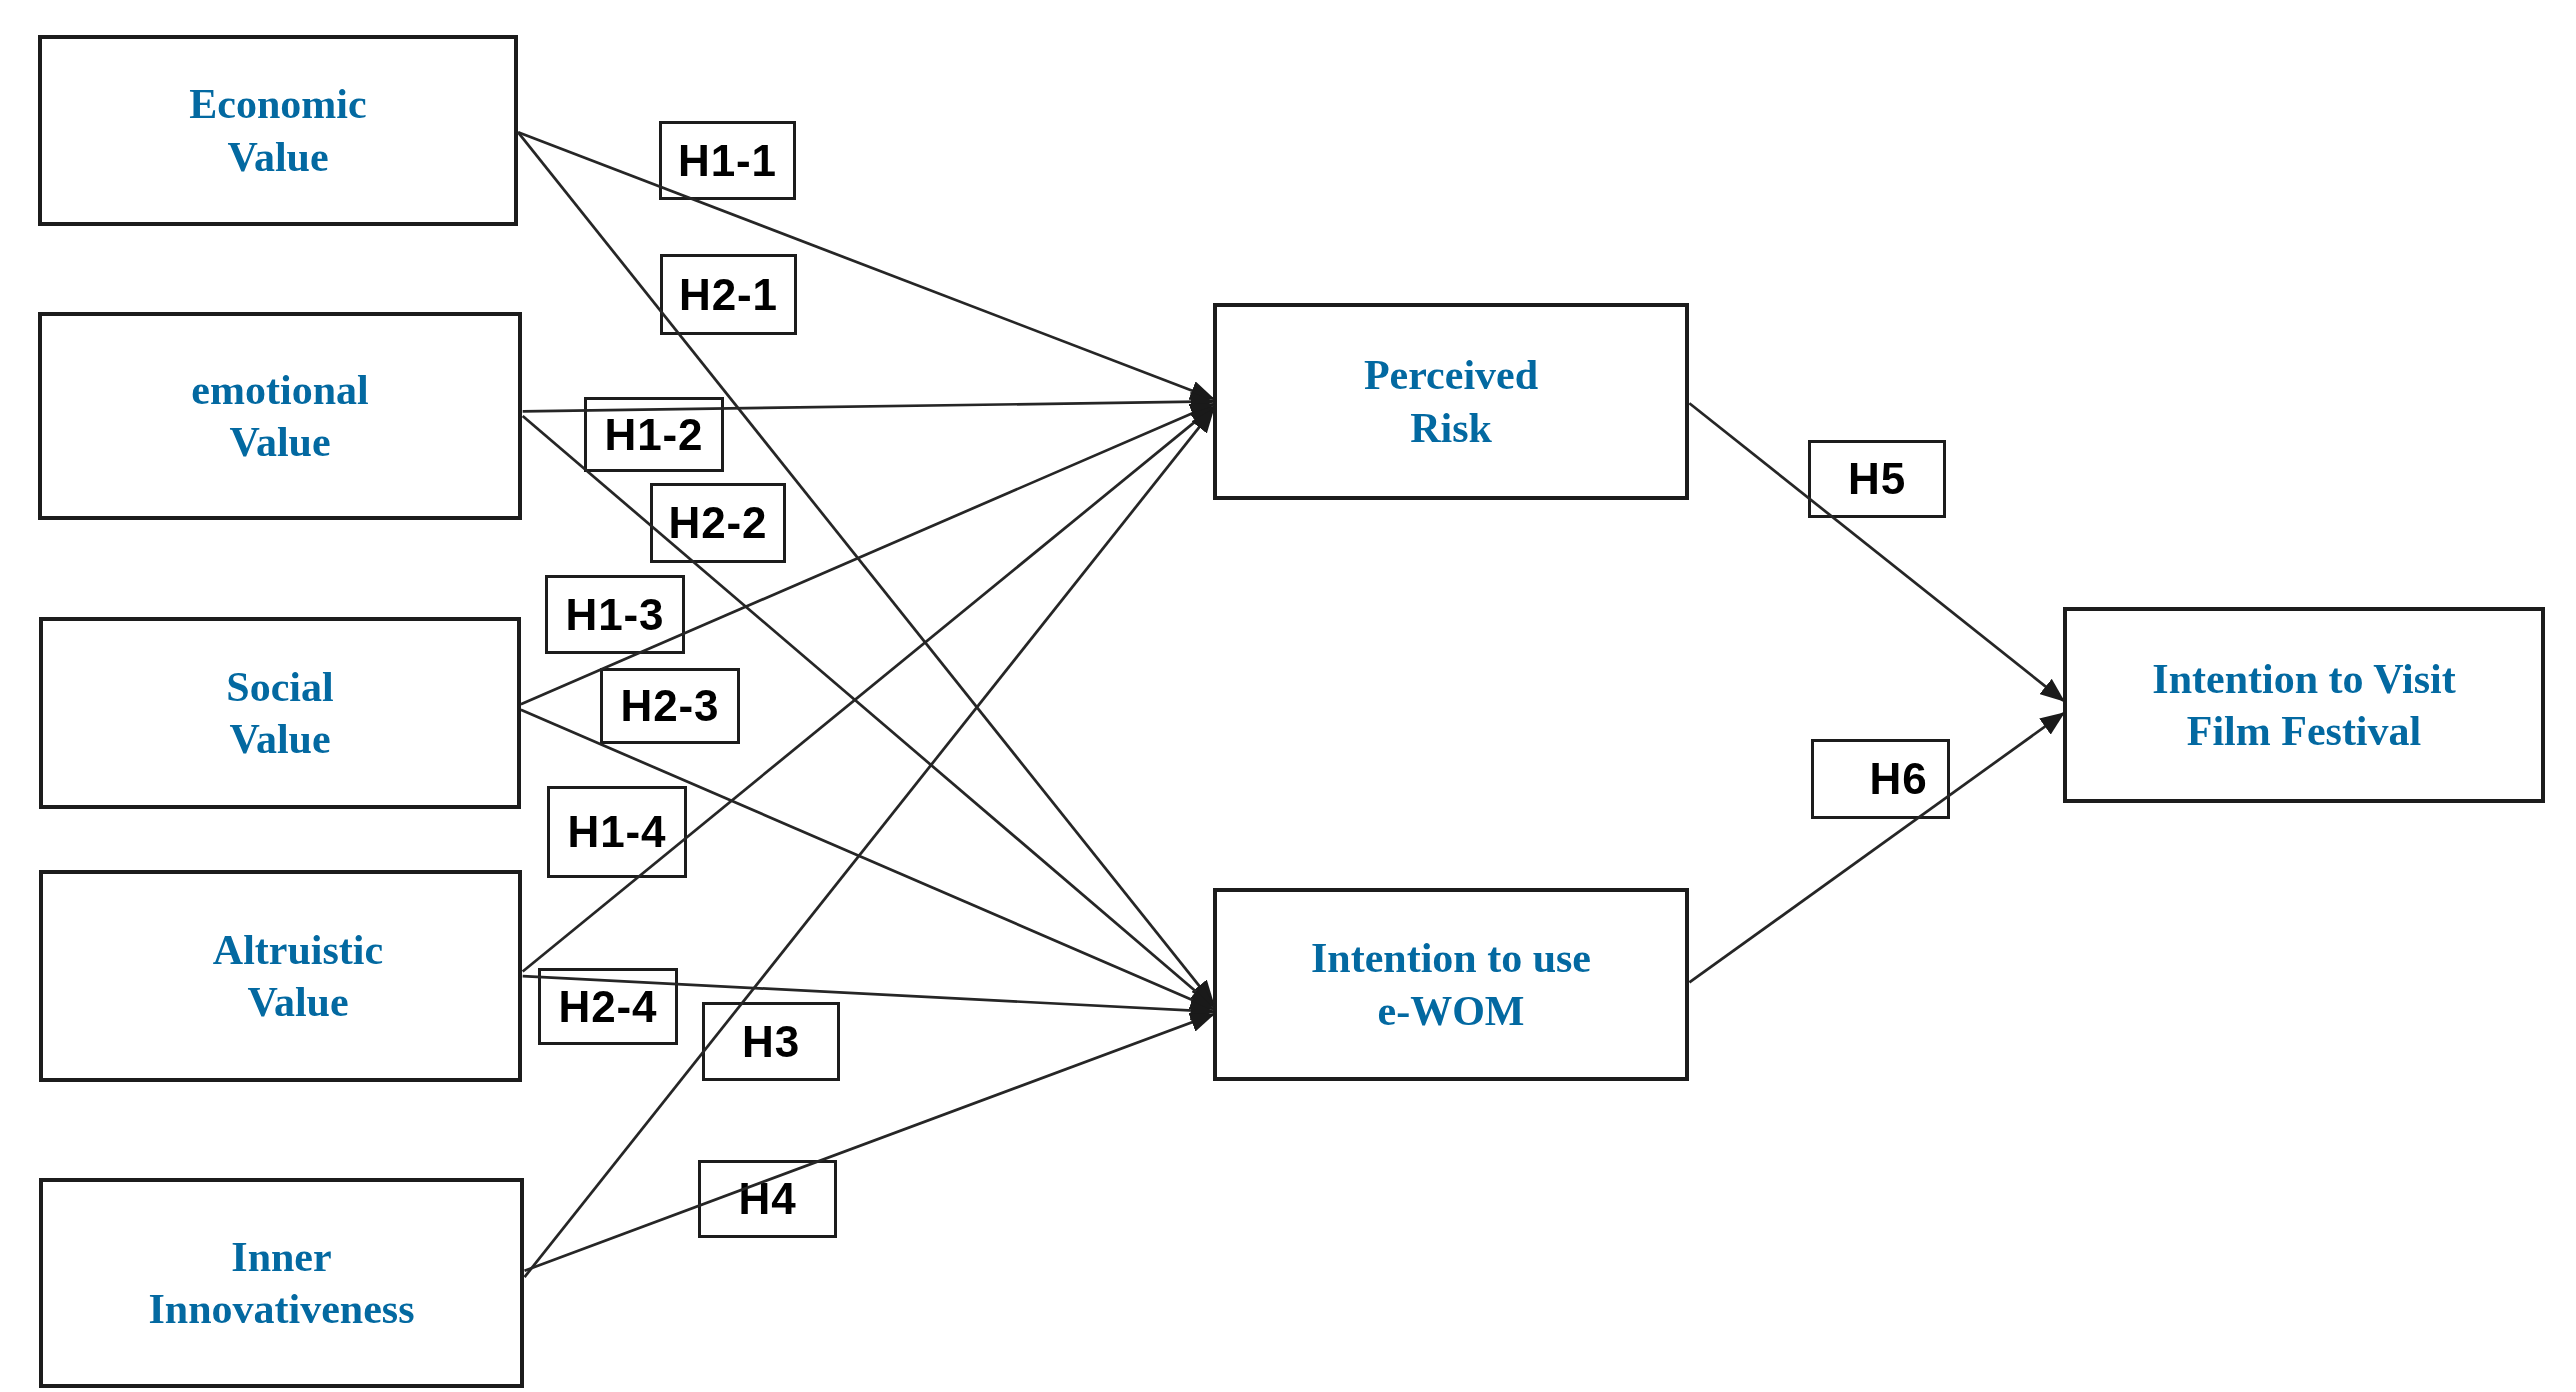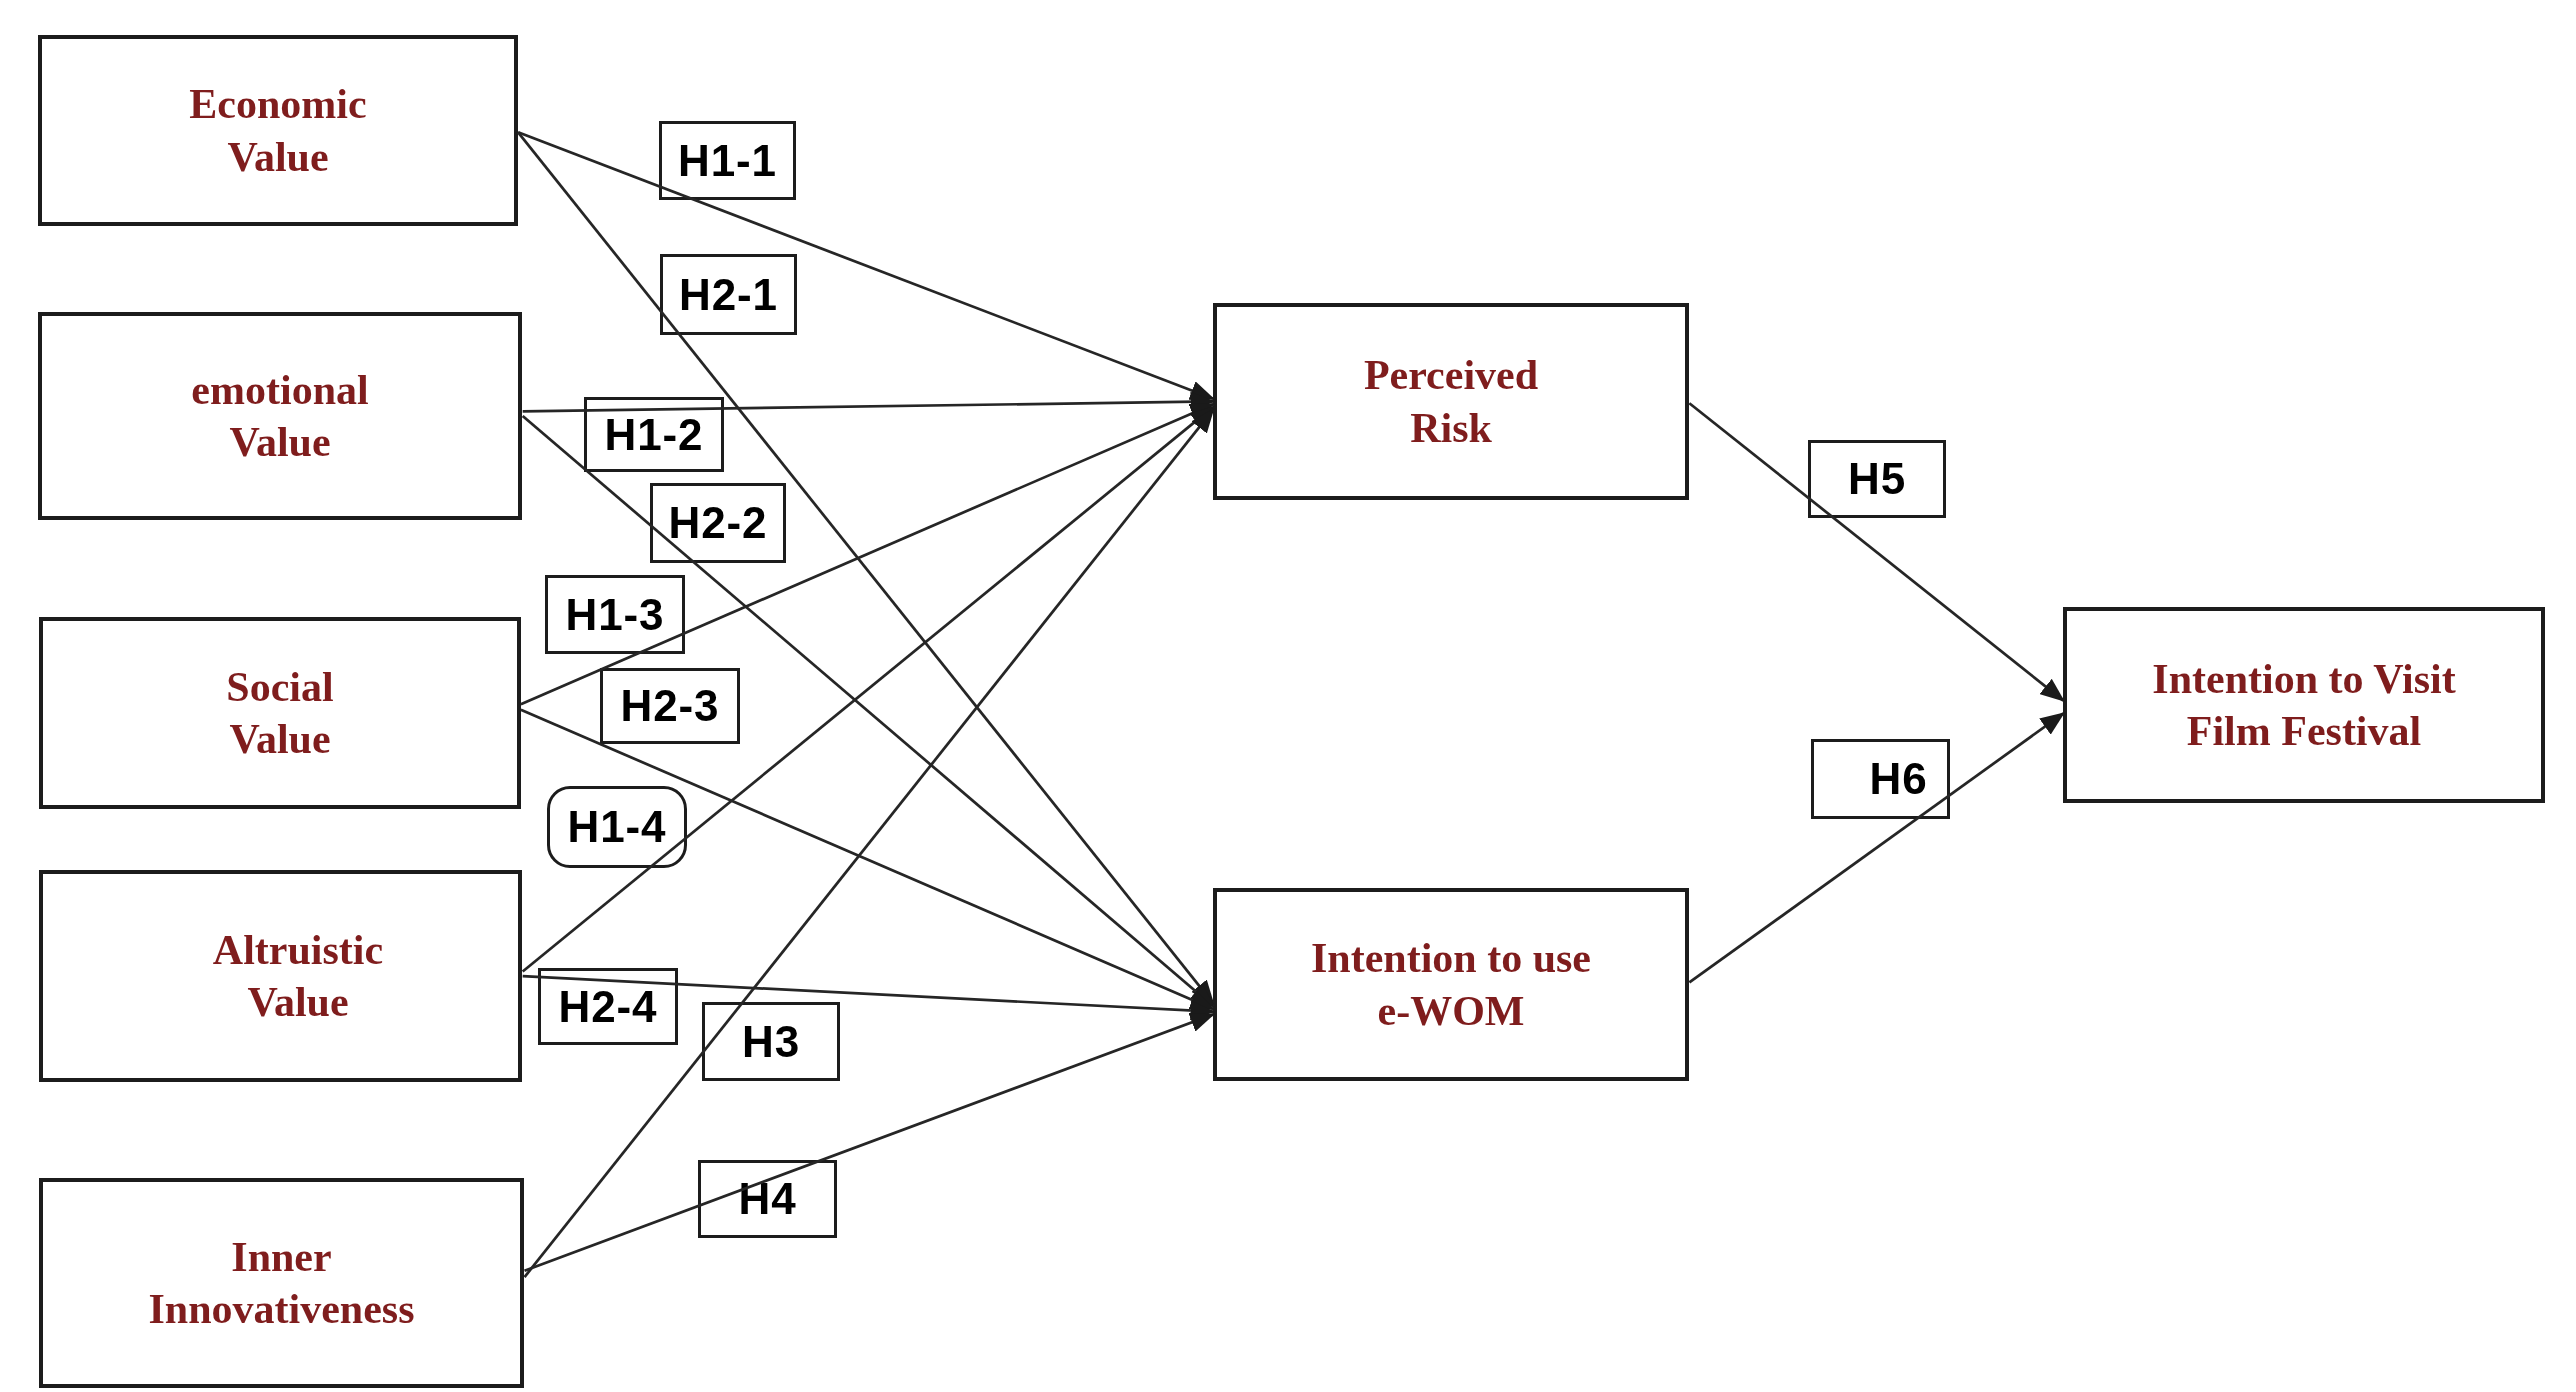--- a/index.html
+++ b/index.html
@@ -16,21 +16,21 @@
     border:4.6px solid #1c1c1c;
     background:#ffffff;
     display:flex;align-items:center;justify-content:center;
     text-align:center;
     z-index:1;
   }
   .node .lbl{
     font-weight:bold;
     font-size:42px;
     line-height:1.25;
-    color:#7f1d1d;
+    color:#0369a1;
     white-space:pre-line;
   }
   .hyp{
     position:absolute;
     box-sizing:border-box;
     border:3.6px solid #1c1c1c;
     background:transparent;
     display:flex;align-items:center;justify-content:center;
     text-align:center;
     z-index:1;
@@ -61,21 +61,21 @@
   #n-risk      {left:1213px;top:303px;  width:476px; height:197px;}
   #n-ewom      {left:1213px;top:888px;  width:476px; height:193px;}
   #n-visit     {left:2063px;top:607px;  width:482px; height:196px;}
   
   #h11{left:659px; top:121px;  width:137px; height:79px;}
   #h21{left:660px; top:254px;  width:137px; height:81px;}
   #h12{left:584px; top:397px;  width:140px; height:75px;}
   #h22{left:650px; top:483px;  width:136px; height:80px;}
   #h13{left:545px; top:575px;  width:140px; height:79px;align-items:center;}
   #h23{left:600px; top:668px;  width:140px; height:76px;}
-  #h14{left:547px; top:786px;  width:140px; height:82px;border-radius:23px;}
+  #h14{left:547px; top:786px;  width:140px; height:92px;}
   #h24{left:538px; top:968px; width:140px; height:77px;}
   #h3 {left:702px; top:1002px; width:138px; height:79px;}
   #h4 {left:698px; top:1160px; width:139px; height:78px;}
   #h5 {left:1808px;top:440px;  width:138px; height:78px;}
   #h6 {left:1811px;top:739px;  width:139px; height:80px;padding-left:36px;}
 </style>
 </head>
 <body>
 
 <div id="canvas">

